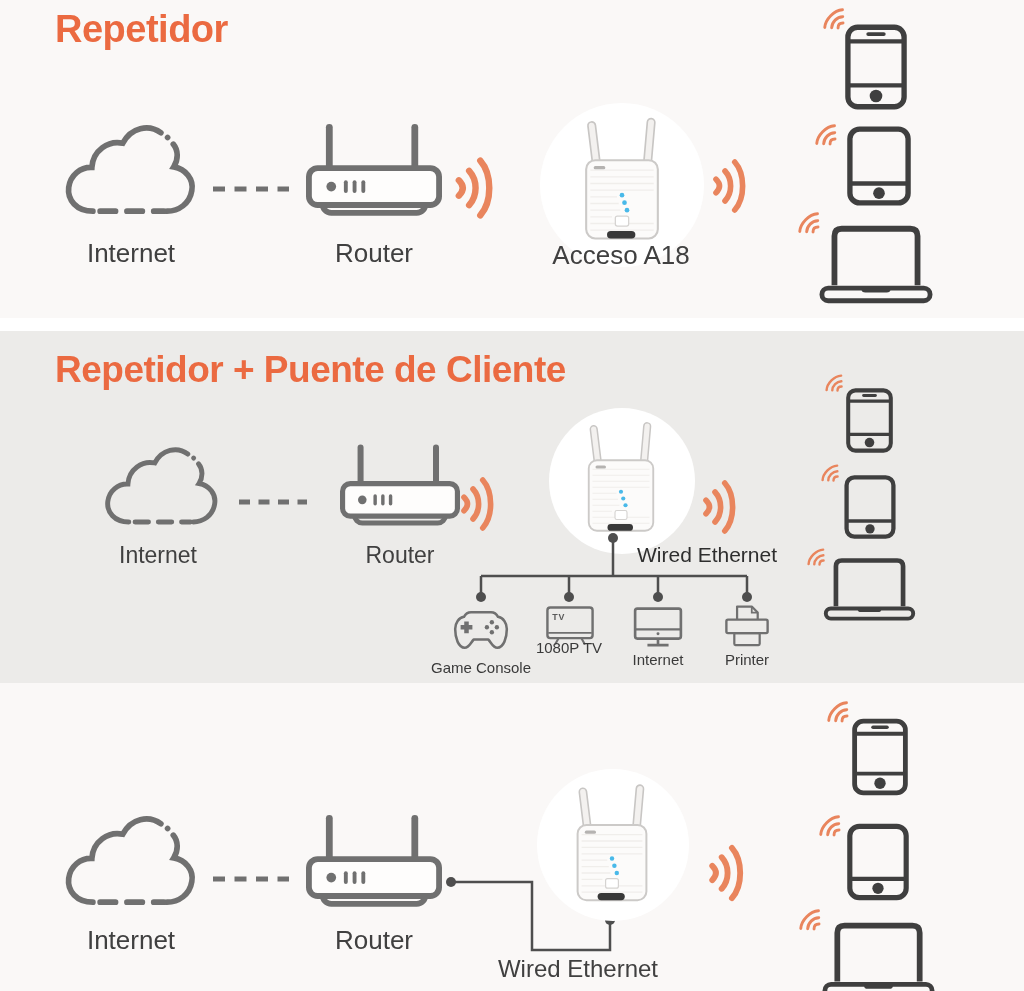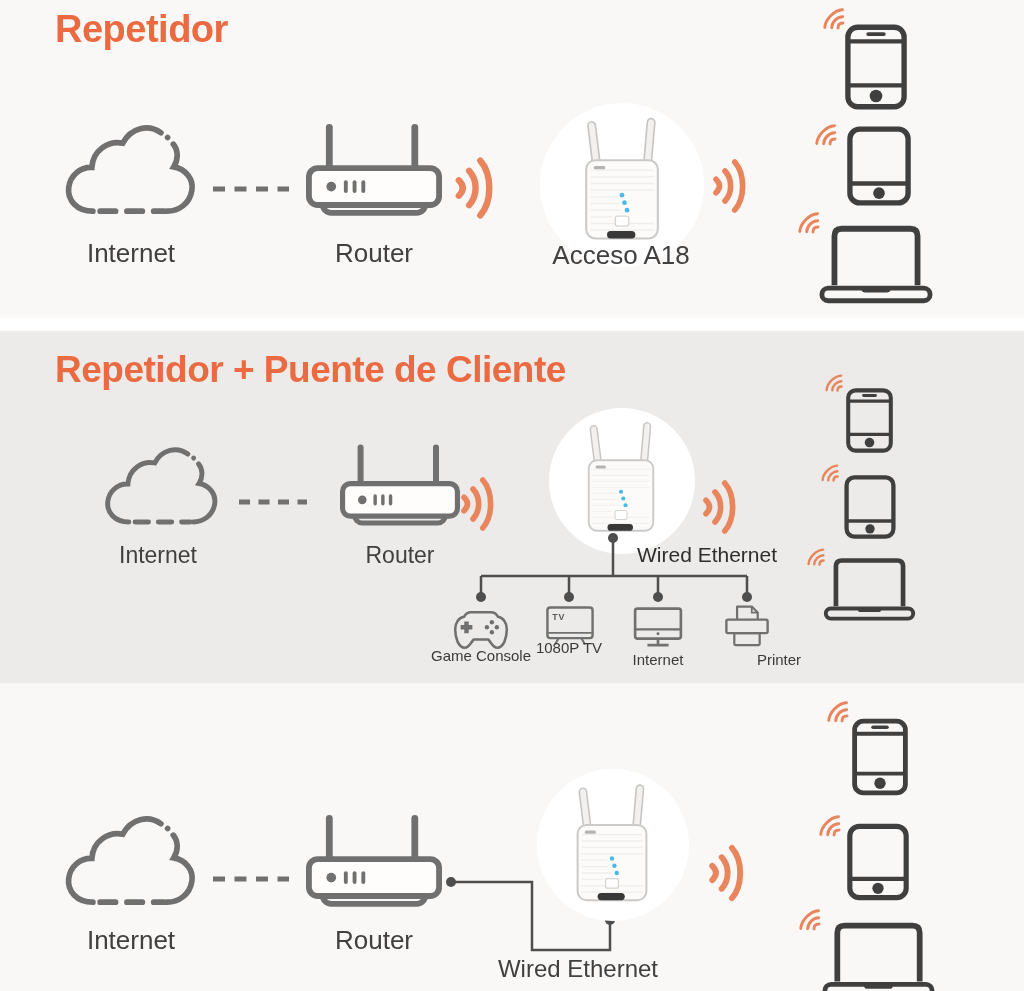--- a/index.html
+++ b/index.html
@@ -212,36 +212,36 @@
         <circle cx="658" cy="266" r="5"></circle>
         <circle cx="747" cy="266" r="5"></circle>
       </g>
     </svg>
 
     <div class="left-label" style="left:637px;top:212px;font-size:21px">Wired Ethernet</div>
 
     <svg class="abs" style="left:452px;top:277px" width="58" height="44">
         <use href="#sym-gamepad"></use>
       </svg>
-    <div class="small-label" style="left:481px;top:316px">Game Console</div>
+    <div class="small-label" style="left:481px;top:328px">Game Console</div>
 
     <svg class="abs" style="left:545px;top:273px" width="50" height="44">
         <use href="#sym-tv"></use>
       </svg>
     <div class="small-label" style="left:569px;top:308px">1080P TV</div>
 
     <svg class="abs" style="left:632px;top:275px" width="52" height="44">
         <use href="#sym-desktop"></use>
       </svg>
     <div class="small-label" style="left:658px;top:320px">Internet</div>
 
     <svg class="abs" style="left:724px;top:270px" width="46" height="50">
         <use href="#sym-printer"></use>
       </svg>
-    <div class="small-label" style="left:779px;top:320px">Printer</div>
+    <div class="small-label" style="left:747px;top:320px">Printer</div>
 
     <svg class="abs" style="left:700px;top:140px" width="42" height="72">
         <use href="#sym-wifi"></use>
       </svg>
 
     <svg class="abs waves" style="left:826px;top:38px" width="18" height="30">
         <use href="#sym-wifi"></use>
       </svg>
     <svg class="abs" style="left:846px;top:56px" width="47" height="67">
         <use href="#sym-phone"></use>

